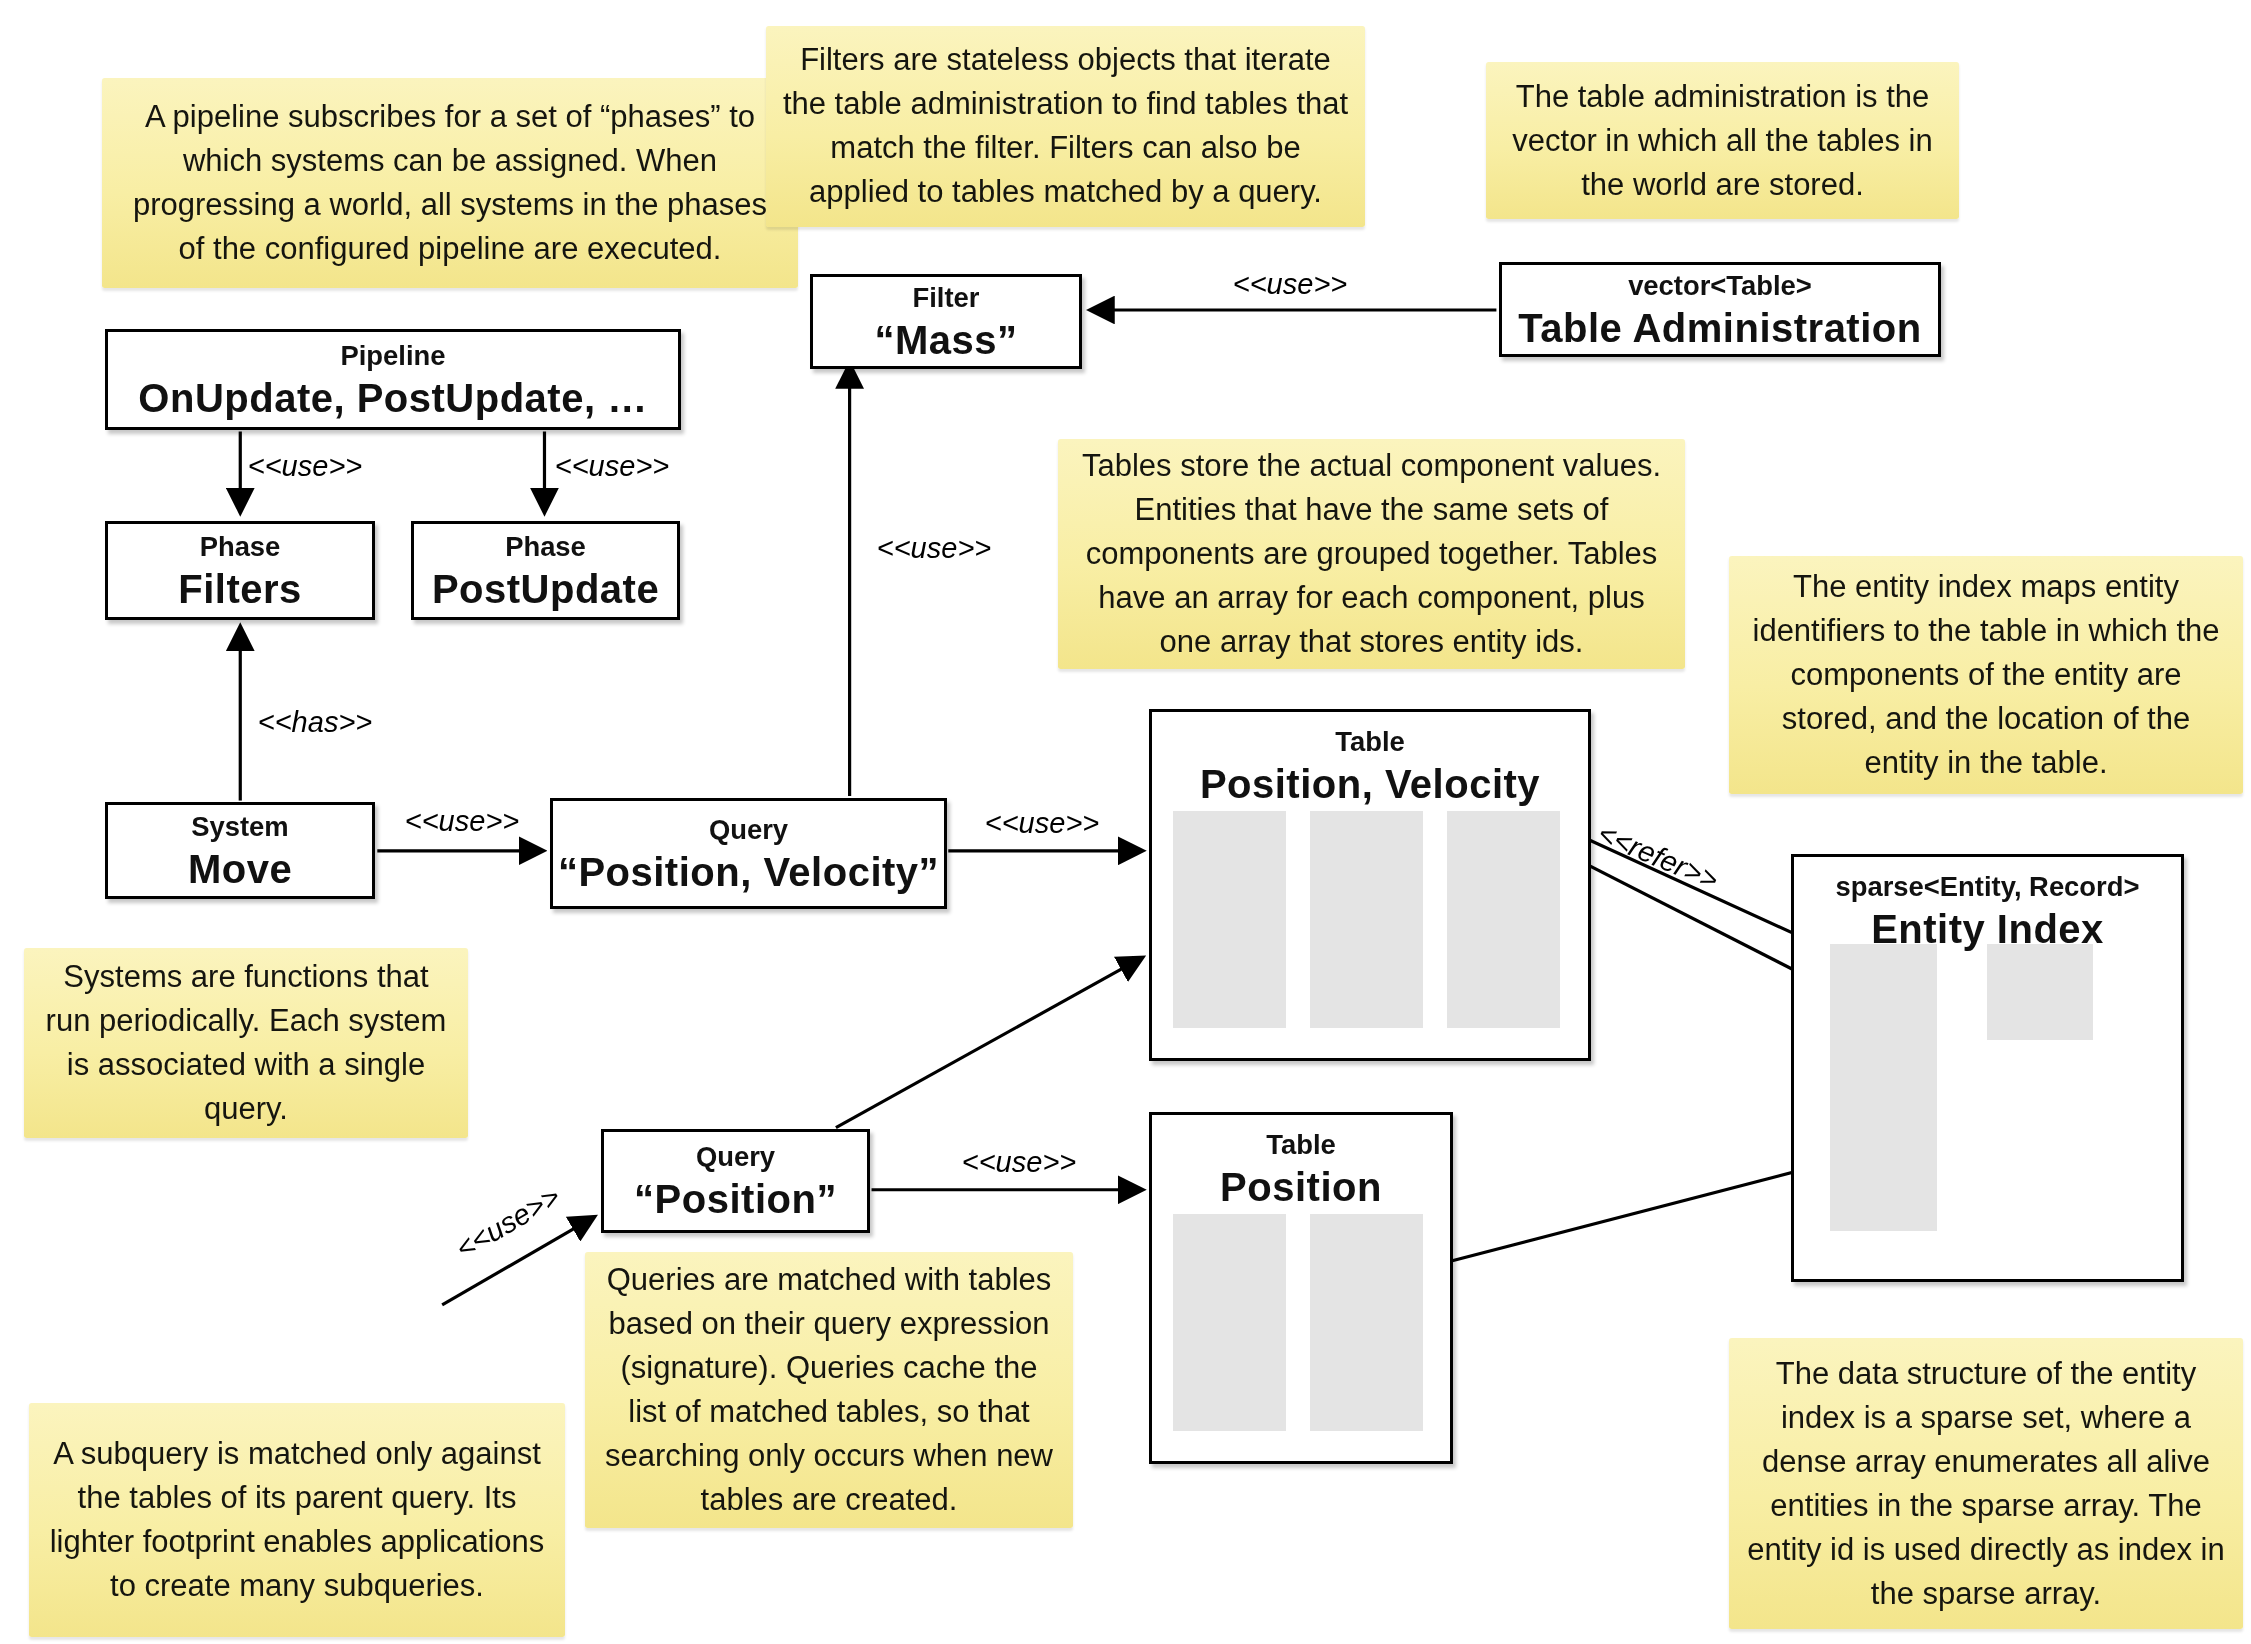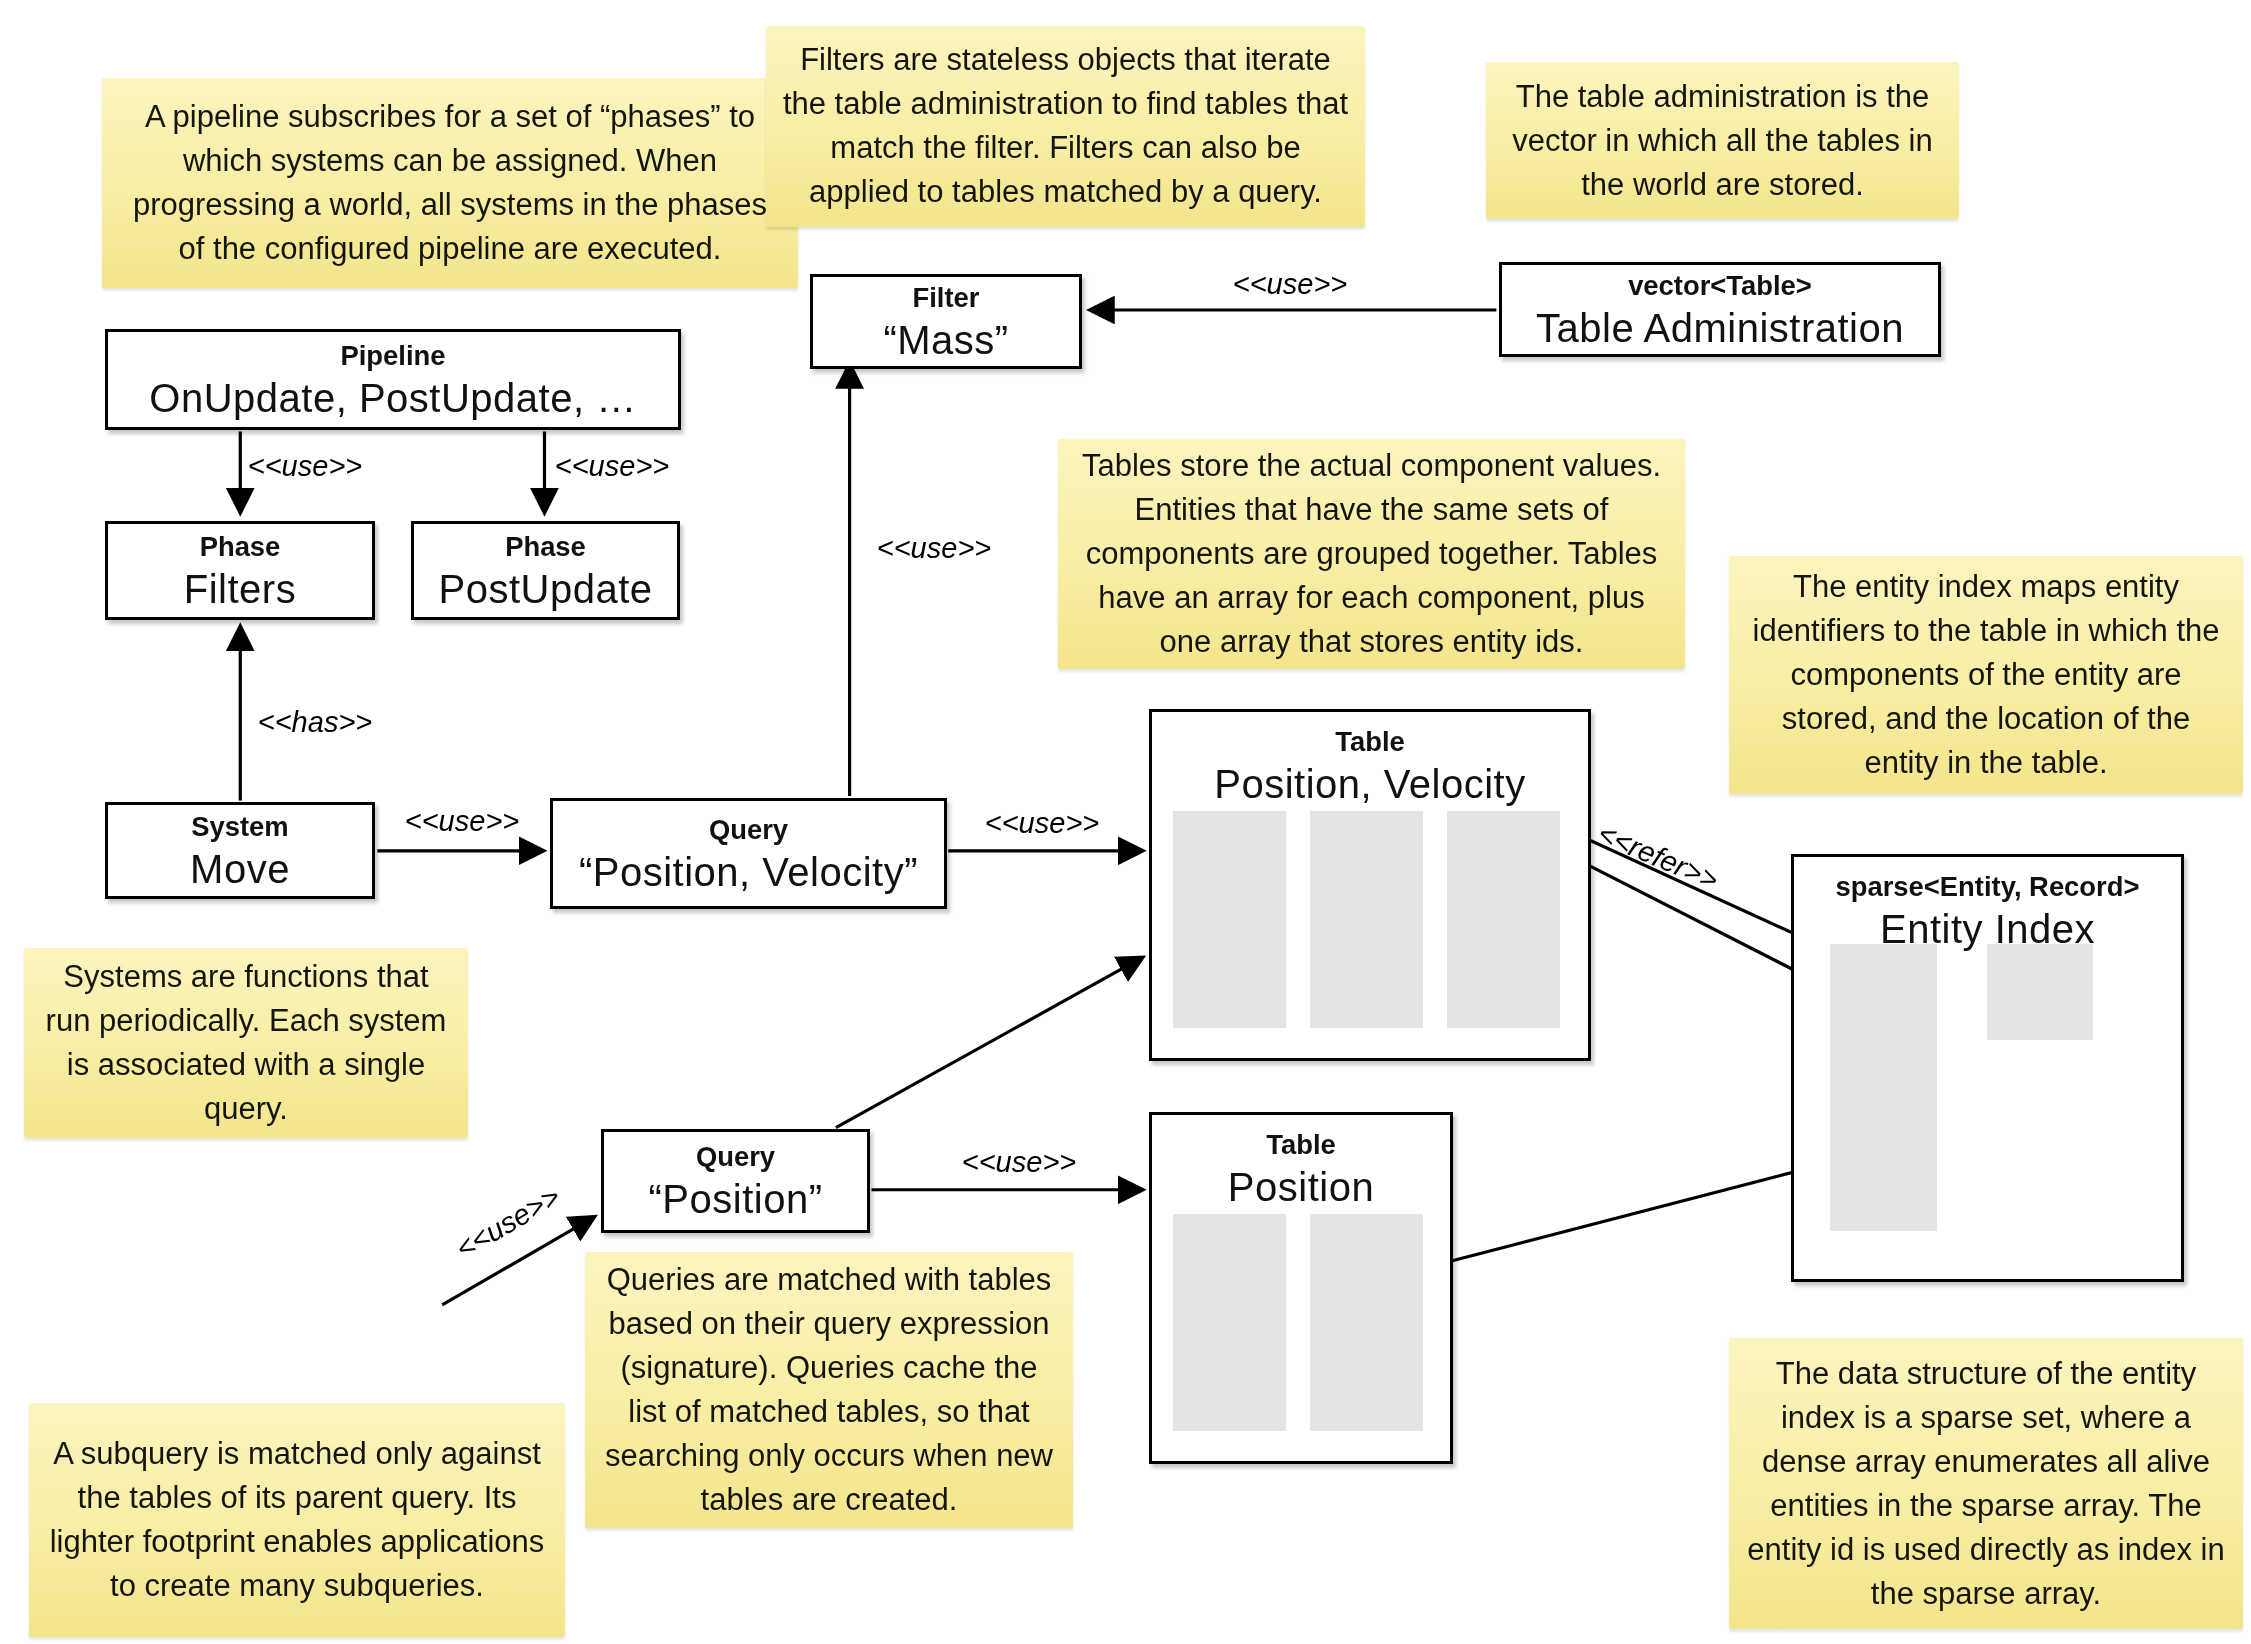--- a/index.html
+++ b/index.html
@@ -11,21 +11,21 @@
         text-align:center;font-size:31px;line-height:44px;color:#15150f;
         background:linear-gradient(180deg,#FBF4BE 0%,#F8EEA4 55%,#F3E58B 100%);
         border-radius:2.7px;padding:9.1px 16.4px;box-sizing:border-box;
         box-shadow:0 2.7px 2.7px rgba(0,0,0,0.10);}
 
   
   .uml{position:absolute;background:#ffffff;border:3.7px solid #000;box-sizing:border-box;
        display:flex;flex-direction:column;align-items:center;justify-content:center;
        box-shadow:2.7px 3.7px 3.7px rgba(0,0,0,0.22);}
   .uml .ntype{font-size:27.4px;font-weight:bold;line-height:37px;}
-  .uml .nname{font-size:40px;font-weight:normal;line-height:49px;letter-spacing:0.5px;}
+  .uml .nname{font-size:40px;font-weight:bold;line-height:49px;letter-spacing:0.5px;}
   .uml.topalign{justify-content:flex-start;padding-top:11px;}
 
   .gcol{position:absolute;background:#E4E4E4;}
 
   
   .elabel{position:absolute;font-size:29px;font-style:italic;white-space:nowrap;
           transform:translate(-50%,-50%);color:#000;}
   .elabel.rot-up{transform:translate(-50%,-50%) rotate(-30deg);}
   .elabel.rot-down{transform:translate(-50%,-50%) rotate(23deg);}
 

